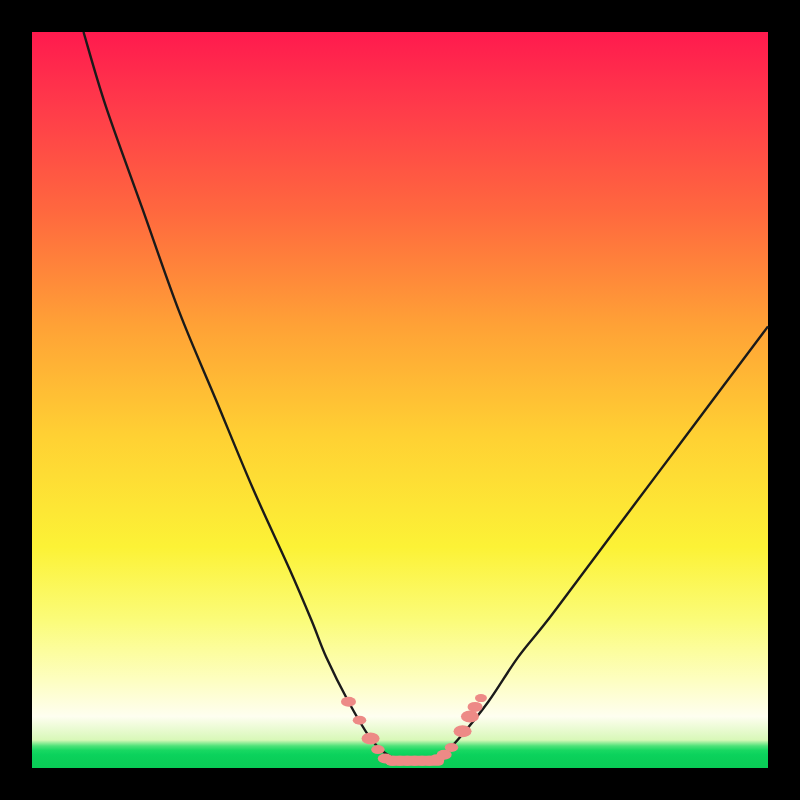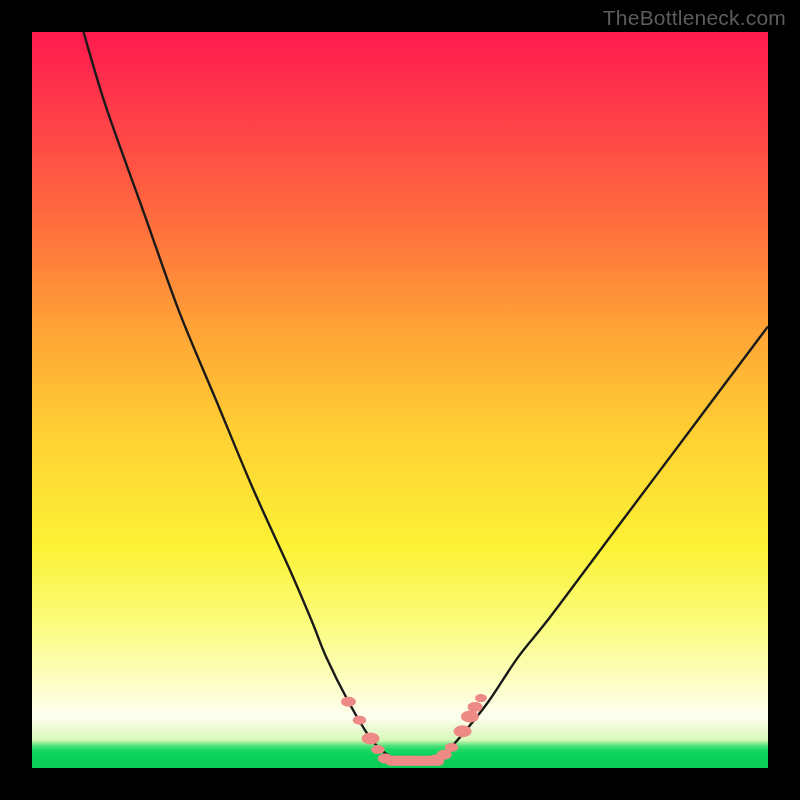--- a/index.html
+++ b/index.html
@@ -70,21 +70,20 @@
   }
   .marker-cap {
     fill: #ed8a86;
     stroke: none;
   }
 </style>
 </head>
 <body>
 
 <div class="frame">
-  <div class="watermark">TheBottleneck.com</div>
 
   <div class="plot-area">
     <svg class="curve" viewBox="0 0 736 736">
       <path id="curvePath" class="curve-path" d="M 51.52 0 C 55.20 12.27, 63.79 44.16, 73.60 73.60 C 83.41 103.04, 98.13 142.29, 110.40 176.64 C 122.67 210.99, 134.93 247.79, 147.20 279.68 C 159.47 311.57, 171.73 338.56, 184.00 368.00 C 196.27 397.44, 208.53 428.11, 220.80 456.32 C 233.07 484.53, 247.79 515.20, 257.60 537.28 C 267.41 559.36, 273.55 574.08, 279.68 588.80 C 285.81 603.52, 288.27 612.11, 294.40 625.60 C 300.53 639.09, 309.12 656.27, 316.48 669.76 C 323.84 683.25, 332.43 697.97, 338.56 706.56 C 344.69 715.15, 348.37 717.60, 353.28 721.28 C 358.19 724.96, 363.09 727.41, 368.00 728.64 C 372.91 729.87, 377.81 728.64, 382.72 728.64 C 387.63 728.64, 392.53 729.87, 397.44 728.64 C 402.35 727.41, 407.25 724.96, 412.16 721.28 C 417.07 717.60, 419.52 715.15, 426.88 706.56 C 434.24 697.97, 446.51 683.25, 456.32 669.76 C 466.13 656.27, 475.95 639.09, 485.76 625.60 C 495.57 612.11, 502.93 604.75, 515.20 588.80 C 527.47 572.85, 544.64 549.55, 559.36 529.92 C 574.08 510.29, 588.80 490.67, 603.52 471.04 C 618.24 451.41, 632.96 431.79, 647.68 412.16 C 662.40 392.53, 677.12 372.91, 691.84 353.28 C 706.56 333.65, 728.64 304.21, 736.00 294.40"></path>
       <g id="markerGroup">
           <rect x="353.28" y="723.64" width="58.88" height="10" rx="5" class="marker-cap"></rect>
           <ellipse cx="316.48" cy="669.76" rx="7.50" ry="5.00" class="marker"></ellipse>
           <ellipse cx="327.52" cy="688.16" rx="6.75" ry="4.50" class="marker"></ellipse>
           <ellipse cx="338.56" cy="706.56" rx="9.00" ry="6.00" class="marker"></ellipse>
           <ellipse cx="345.92" cy="717.60" rx="6.75" ry="4.50" class="marker"></ellipse>

